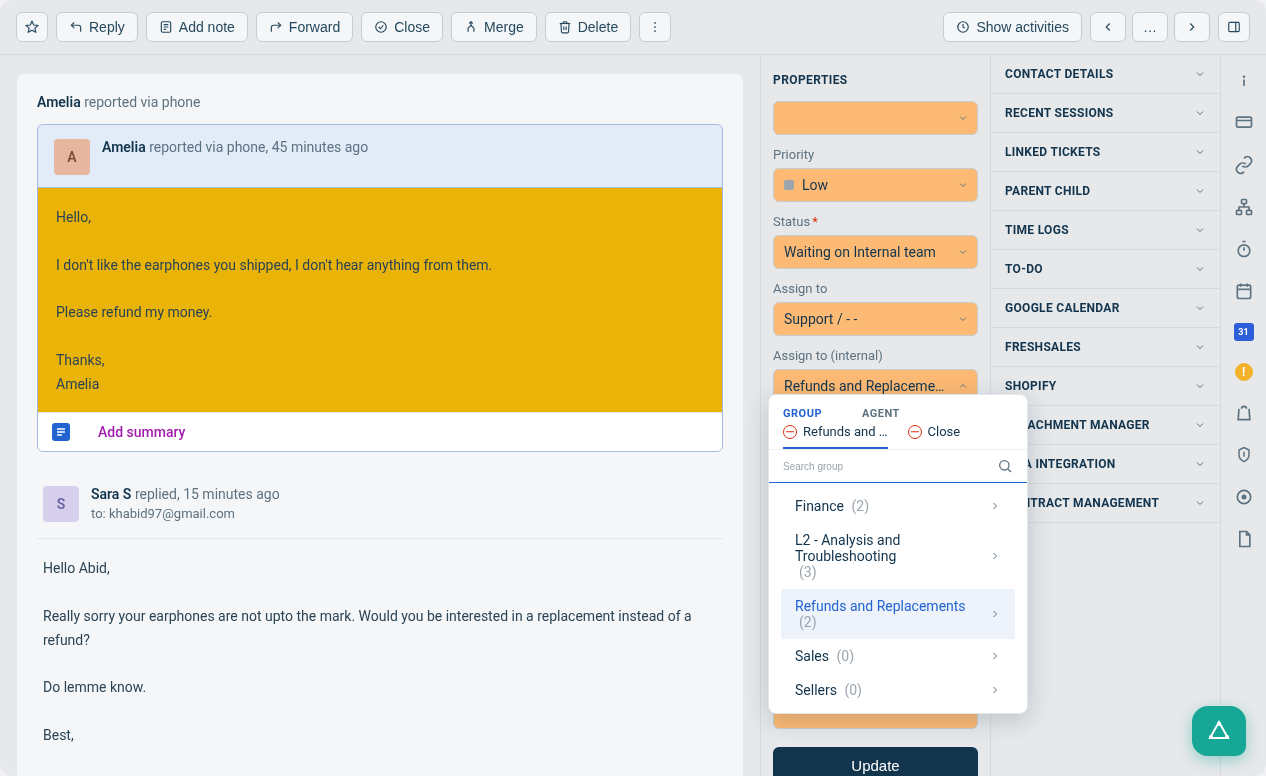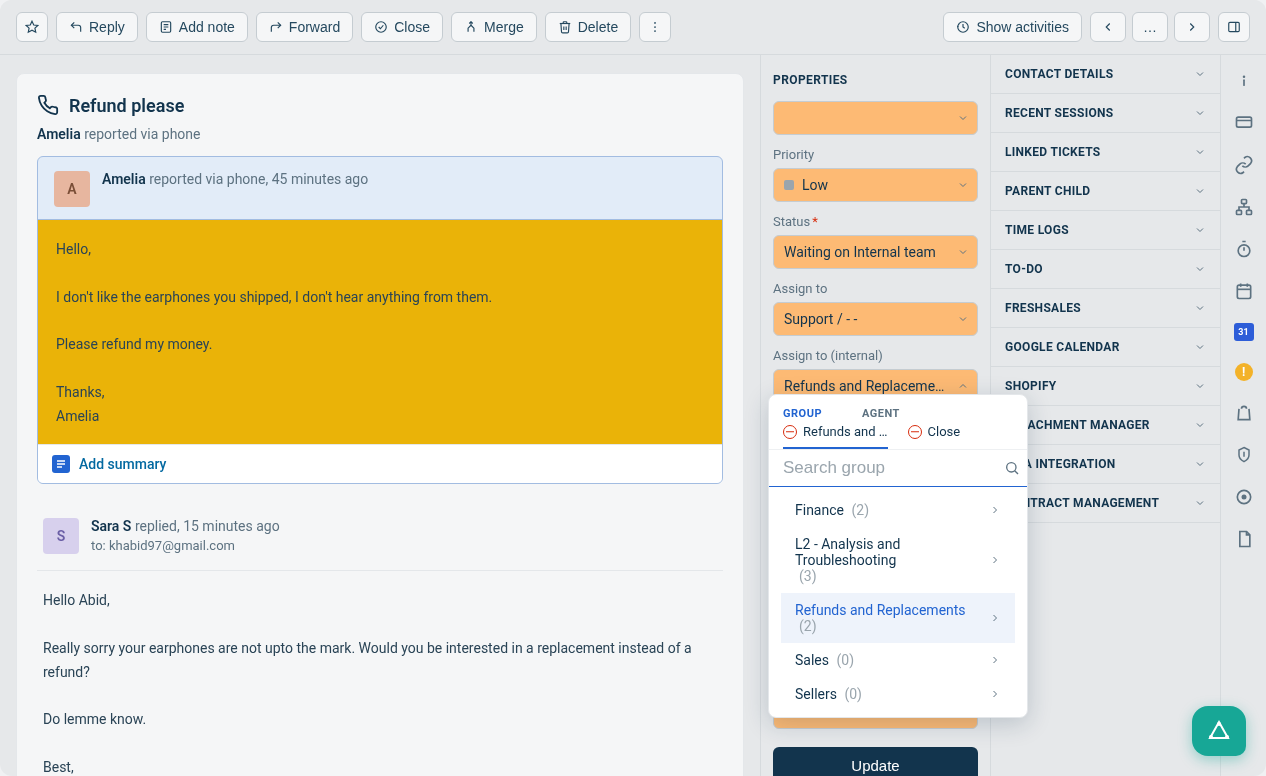--- a/index.html
+++ b/index.html
@@ -84,22 +84,22 @@
     align-items: flex-start;
   }
   .avatar { width: 36px; height: 36px; border-radius: 4px; display:flex; align-items:center; justify-content:center; font-weight:600; font-size:14px;}
   .avatar.a { background: #e7b69f; color:#7a4e37;}
   .avatar.s { background: #d7d0ed; color:#6b5fa6;}
   .msg-from { font-size:14px; color:#5d7281; }
   .msg-from strong { color:#12344d; font-weight:600; }
   .msg-body { padding: 18px 18px 16px 18px; background: #fff; color: #2a4456; line-height: 1.7; font-size: 14px;}
   .msg.first .msg-body { background: #eab308; border-top: 1px solid #a2bce1; }
   .msg-footer {
-    display:flex; align-items:center; gap:9px; padding:10px 14px; background:#fff; border-top:1px solid #e4e7ea;
-    color:#0369a1; font-weight:500; cursor:pointer;
+    display:flex; align-items:center; gap:28px; padding:10px 14px; background:#fff; border-top:1px solid #e4e7ea;
+    color:#a21caf; font-weight:500; cursor:pointer;
   }
   .sum-ic { width:18px; height:18px; background:#2264d1; border-radius:3px; display:inline-flex; align-items:center; justify-content:center;}
   .sum-ic svg{ width:12px; height:12px; color:#fff;}
 
   .msg2 { margin-top: 20px; border: none; }
   .msg2 .msg-head { border-bottom:1px solid #e4e7ea; padding-bottom:16px; padding-left:6px;}
   .msg2 .msg-body { padding-left:6px; background:transparent;}
   .to-line { color:#5d7281; font-size:13px; margin-top:4px;}
 
   
@@ -155,21 +155,21 @@
   }
   .pop-tabs { display:flex; padding:12px 14px 0 14px; gap:40px;}
   .pop-tab { font-size:11px; font-weight:700; letter-spacing:.5px; color:#5d7281; padding-bottom:0;}
   .pop-tab.active { color:#2264d1;}
   .pop-tabrow2 { display:flex; padding:4px 14px 8px 14px; gap:20px; font-size:13px;}
   .chip { display:flex; align-items:center; gap:6px; color:#12344d; max-width:110px; white-space:nowrap; overflow:hidden; text-overflow:ellipsis;}
   .chip .rm { width:14px;height:14px;border-radius:50%;border:1.5px solid #d72c0d; position:relative; flex-shrink:0;}
   .chip .rm::after{ content:""; position:absolute; left:2px; right:2px; top:50%; height:1.5px; background:#d72c0d; transform:translateY(-50%);}
   .pop-tab-underline { height:2px; background:#2264d1; width:105px; margin-left:14px;}
   .pop-search { display:flex; align-items:center; padding:8px 14px; border-top:1px solid #eef0f2; border-bottom:1px solid #2264d1;}
-  .pop-search input { border:none; outline:none; flex:1; font-size:17px; color:#000000;}
+  .pop-search input { border:none; outline:none; flex:1; font-size:10px; color:#000000;}
   .pop-search input::placeholder{ color:#9aa5ad;}
   .pop-list { padding:6px 12px;}
   .pop-item {
     display:flex; align-items:center; justify-content:space-between; padding:9px 14px; font-size:14px; color:#12344d; cursor:pointer;
   }
   .pop-item .cnt { color:#9aa5ad; margin-left:4px;}
   .pop-item.sel { background:#eef3fb; color:#2264d1;}
   .pop-item .chev { color:#5d7281;}
   .pop-item.wrap span.lbl{ display:block; }
   .pop-item.wrap .cnt{ display:block;}
@@ -278,26 +278,20 @@
           <rect x="3" y="4" width="18" height="16" rx="2"></rect>
           <line x1="15" y1="4" x2="15" y2="20"></line>
         </svg>
       </button>
   </div>
 
   <div class="content">
 
     <div class="conv">
       <div class="card">
-        <div class="title-row">
-          <svg class="phone-ic" viewBox="0 0 24 24" fill="none" stroke="currentColor" stroke-width="2">
-              <path d="M22 16.9v3a2 2 0 0 1-2.2 2 19.8 19.8 0 0 1-8.6-3.1 19.5 19.5 0 0 1-6-6A19.8 19.8 0 0 1 2.1 4.2 2 2 0 0 1 4.1 2h3a2 2 0 0 1 2 1.7c.1.9.3 1.8.6 2.6a2 2 0 0 1-.5 2.1L8 9.6a16 16 0 0 0 6 6l1.2-1.2a2 2 0 0 1 2.1-.5c.8.3 1.7.5 2.6.6A2 2 0 0 1 22 16.9z"></path>
-            </svg>
-          <span class="title-text">Refund please</span>
-        </div>
         <div class="sub">
           <strong>Amelia</strong>
           <span>reported via phone</span>
         </div>
 
         <div class="msg first">
           <div class="msg-head">
             <div class="avatar a">A</div>
             <div class="msg-from">
               <strong>Amelia</strong>
@@ -468,29 +462,29 @@
         </div>
       <div class="acc-item">
           <span>TO-DO</span>
           <span class="chev">
             <svg viewBox="0 0 24 24" fill="none" stroke="currentColor" stroke-width="2">
               <polyline points="6 9 12 15 18 9"></polyline>
             </svg>
           </span>
         </div>
       <div class="acc-item">
+          <span>GOOGLE CALENDAR</span>
+          <span class="chev">
+            <svg viewBox="0 0 24 24" fill="none" stroke="currentColor" stroke-width="2">
+              <polyline points="6 9 12 15 18 9"></polyline>
+            </svg>
+          </span>
+        </div>
+      <div class="acc-item">
           <span>FRESHSALES</span>
-          <span class="chev">
-            <svg viewBox="0 0 24 24" fill="none" stroke="currentColor" stroke-width="2">
-              <polyline points="6 9 12 15 18 9"></polyline>
-            </svg>
-          </span>
-        </div>
-      <div class="acc-item">
-          <span>GOOGLE CALENDAR</span>
           <span class="chev">
             <svg viewBox="0 0 24 24" fill="none" stroke="currentColor" stroke-width="2">
               <polyline points="6 9 12 15 18 9"></polyline>
             </svg>
           </span>
         </div>
       <div class="acc-item">
           <span>SHOPIFY</span>
           <span class="chev">
             <svg viewBox="0 0 24 24" fill="none" stroke="currentColor" stroke-width="2">

